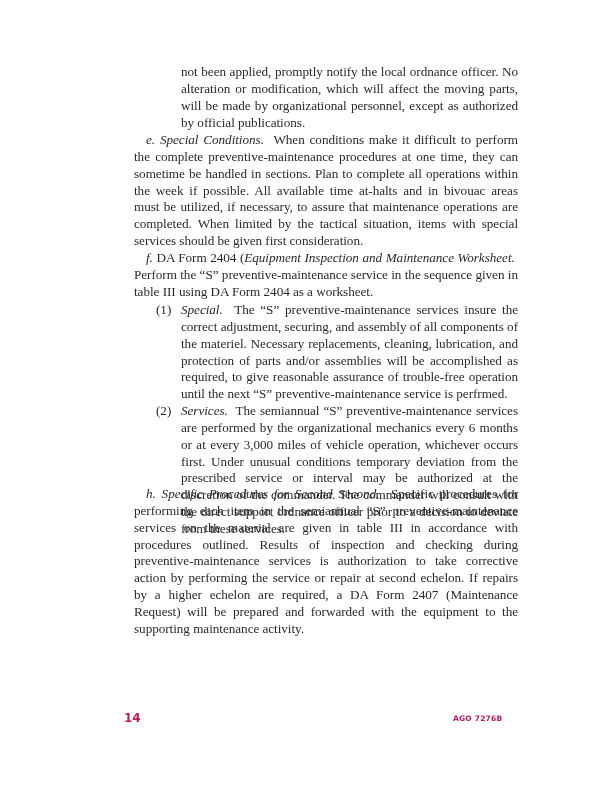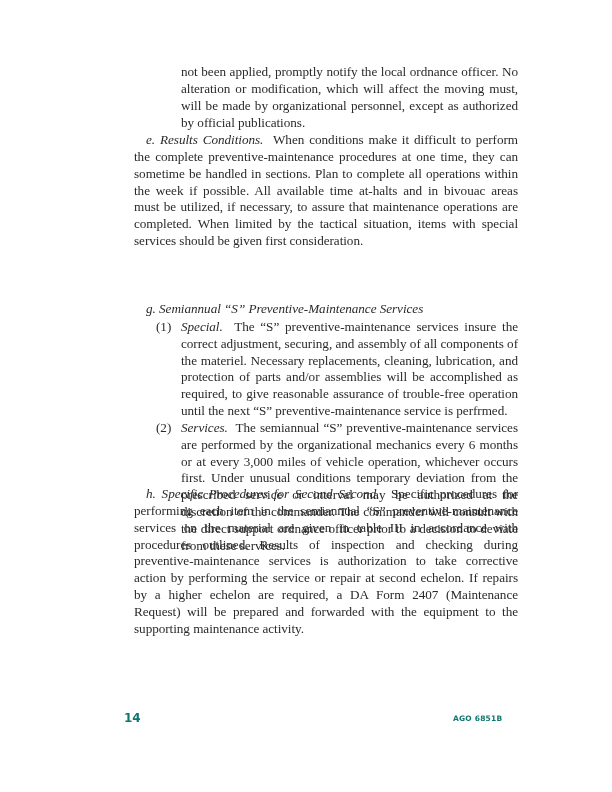--- a/index.html
+++ b/index.html
@@ -16,47 +16,50 @@
     font-size: 13.2px; line-height: 16.85px;
     text-align: justify; text-align-last: left;
     letter-spacing: -0.05px;
   }
   .cont { left: 181px; width: 337px; top: 64px; }
   p { margin: 0; }
   .para { text-indent: 12px; }
   .sub { position: relative; padding-left: 47px; }
   .sub .num { position: absolute; left: 22px; top: 0; }
   em { font-style: italic; }
-  .footer { position: absolute; top: 711px; font-family: "DejaVu Sans", "Liberation Sans", sans-serif; font-weight: bold; color: #0f766e; }
+  .footer { position: absolute; top: 711px; font-family: "DejaVu Sans", "Liberation Sans", sans-serif; font-weight: bold; color: #be185d; }
   .pageno { left: 124px; font-size: 12px; }
   .ago { left: 453px; font-size: 7.5px; top: 714px; letter-spacing: 0.2px; }
 </style>
 </head>
 <body>
 
 <div class="page">
 
   <div class="text cont">
-    <p>not been applied, promptly notify the local ordnance officer. No alteration or modification, which will affect the moving must, will be made by organizational personnel, except as authorized by official publications.</p>
+    <p>not been applied, promptly notify the local ordnance officer. No alteration or modification, which will affect the moving parts, will be made by organizational personnel, except as authorized by official publications.</p>
   </div>
 
   <div class="text" style="top:132px;">
     <p class="para">
       <em>e.</em>
-      <em>Results Conditions.</em>&nbsp;
+      <em>Special Conditions.</em>&nbsp;
       <span>When conditions make it difficult to perform the complete preventive-maintenance procedures at one time, they can sometime be handled in sections. Plan to complete all operations within the week if possible. All available time at-halts and in bivouac areas must be utilized, if necessary, to assure that maintenance operations are completed. When limited by the tactical situation, items with special services should be given first consideration.</span>
     </p>
   </div>
 
+  <div class="text" style="top:250px;">
+    <p class="para">
+      <em>f.</em>
+      <span>DA Form 2404 (</span><em>Equipment Inspection and Maintenance Worksheet.</em>&nbsp;
+      <span>Perform the “S” preventive-maintenance service in the sequence given in table III using DA Form 2404 as a worksheet.</span>
+    </p>
+  </div>
 
   <div class="text" style="top:301px;">
-    <p class="para">
-      <em>g.</em>
-      <em>Semiannual “S” Preventive-Maintenance Services</em>
-    </p>
     <p class="sub" style="margin-top:1px;">
       <span class="num">(1)</span>
       <em>Special.</em>&nbsp;
       <span>The “S” preventive-maintenance services insure the correct adjustment, securing, and assembly of all components of the materiel. Necessary replacements, cleaning, lubrication, and protection of parts and/or assemblies will be accomplished as required, to give reasonable assurance of trouble-free operation until the next “S” preventive-maintenance service is perfrmed.</span>
     </p>
     <p class="sub">
       <span class="num">(2)</span>
       <em>Services.</em>&nbsp;
       <span>The semiannual “S” preventive-maintenance services are performed by the organizational mechanics every 6 months or at every 3,000 miles of vehicle operation, whichever occurs first. Under unusual conditions temporary deviation from the prescribed service or interval may be authorized at the discretion of the commander. The commander will consult with the direct support ordnance officer prior to a decision to deviate from these services.</span>
     </p>
@@ -64,14 +67,14 @@
 
   <div class="text" style="top:486px;">
     <p class="para">
       <em>h.</em>
       <em>Specific Procedures for Second Second.</em>&nbsp;
       <span>Specific procedures for performing each item in the semiannual “S” preventive-maintenance services on the material are given in table III in accordance with procedures outlined. Results of inspection and checking during preventive-maintenance services is authorization to take corrective action by performing the service or repair at second echelon. If repairs by a higher echelon are required, a DA Form 2407 (Maintenance Request) will be prepared and forwarded with the equipment to the supporting maintenance activity.</span>
     </p>
   </div>
 
   <div class="footer pageno">14</div>
-  <div class="footer ago">AGO 6851B</div>
+  <div class="footer ago">AGO 7276B</div>
 </div>
 
 </body></html>

